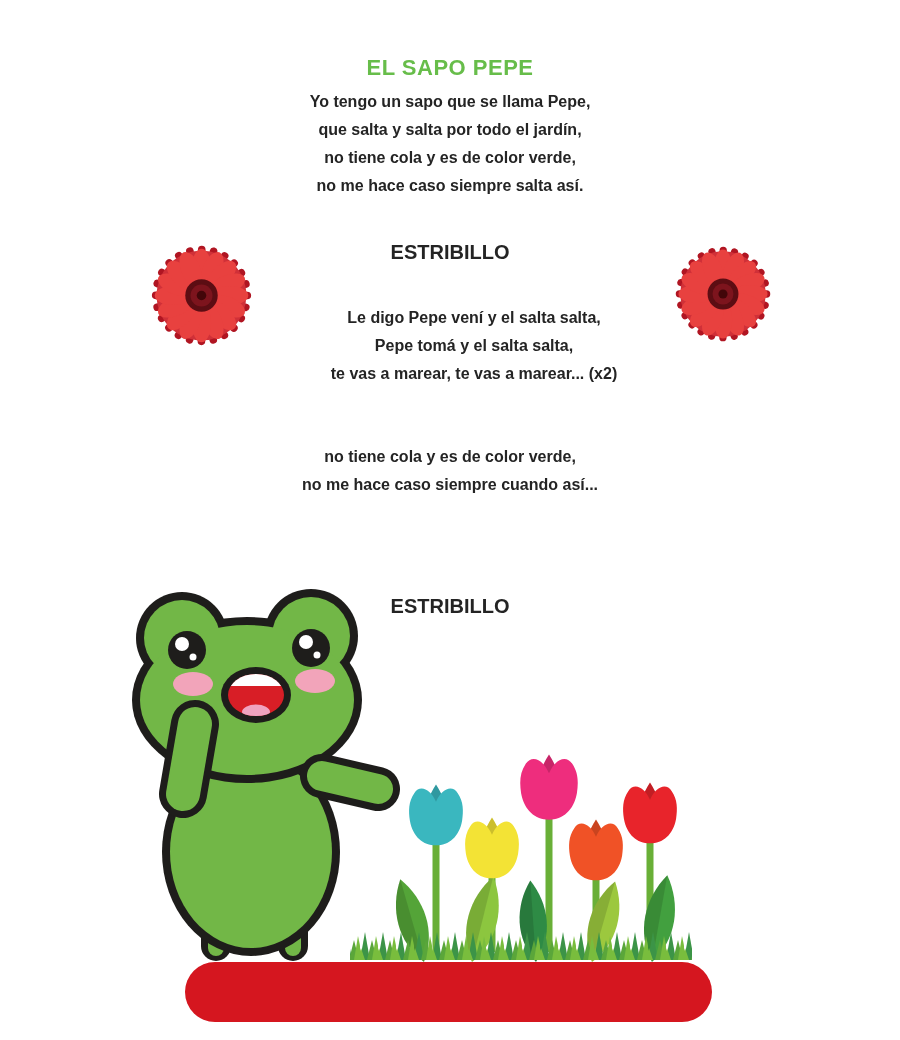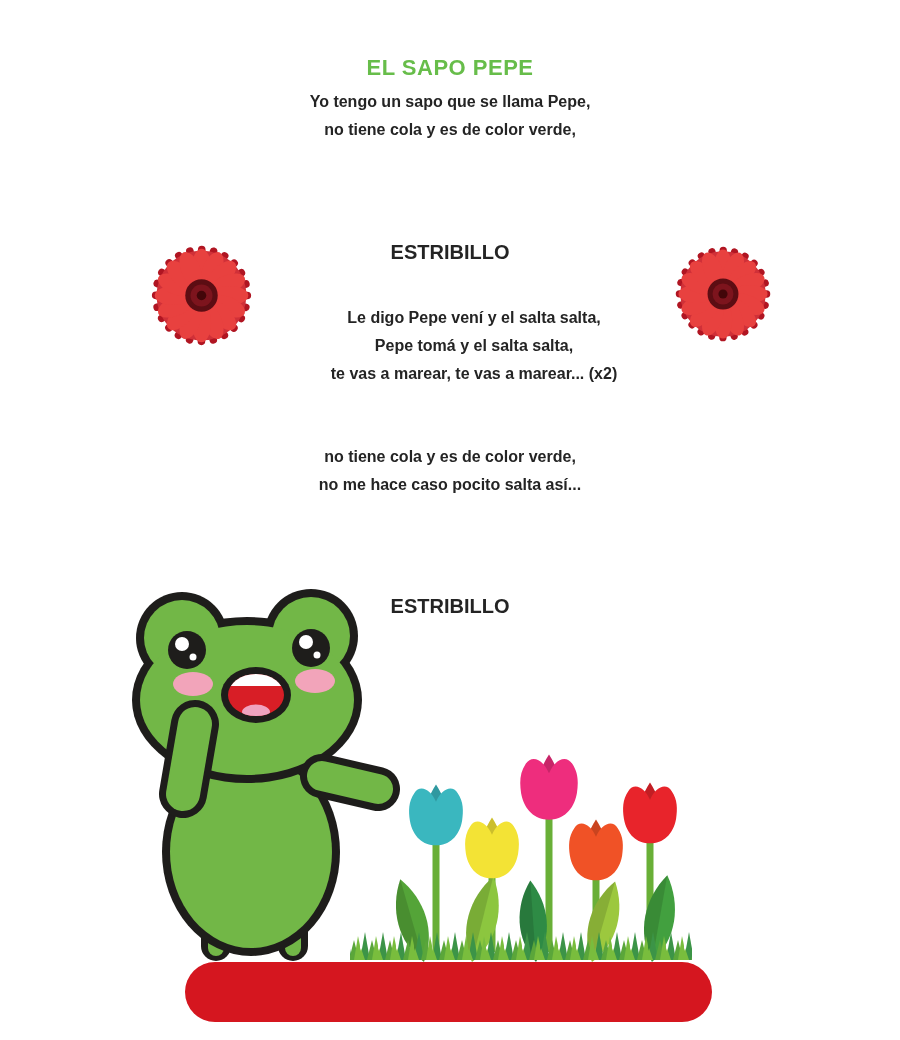--- a/index.html
+++ b/index.html
@@ -60,34 +60,36 @@
 </style>
 </head>
 <body>
 
 <div class="page">
 
   <div class="txt title">EL SAPO PEPE</div>
 
   <div class="txt verse1">
     <div>Yo tengo un sapo que se llama Pepe,</div>
+    <div>que salta y salta por todo el jardín,</div>
     <div>no tiene cola y es de color verde,</div>
+    <div>no me hace caso siempre salta así.</div>
   </div>
 
   <div class="txt label1">ESTRIBILLO</div>
 
   <div class="txt chorus">
     <div>Le digo Pepe vení y el salta salta,</div>
     <div>Pepe tomá y el salta salta,</div>
     <div>te vas a marear, te vas a marear... (x2)</div>
   </div>
 
   <div class="txt verse2">
     <div>no tiene cola y es de color verde,</div>
-    <div>no me hace caso pocito salta así...</div>
+    <div>no me hace caso siempre cuando así...</div>
   </div>
 
   <div class="txt label2">ESTRIBILLO</div>
 
   <svg class="art gerbera-left" width="105" height="105" viewBox="-55 -55 110 110">
     <circle class="ger-dots" cx="0" cy="0" r="48" fill="none" stroke-width="8" stroke-linecap="round" stroke-dasharray="0.01 12.55"></circle>
     <circle class="ger-dark" cx="0" cy="0" r="47"></circle>
     <g class="ger-main">
       <ellipse cx="0" cy="-29" rx="10" ry="20"></ellipse>
       <ellipse cx="0" cy="-29" rx="10" ry="20" transform="rotate(22.5)"></ellipse>

